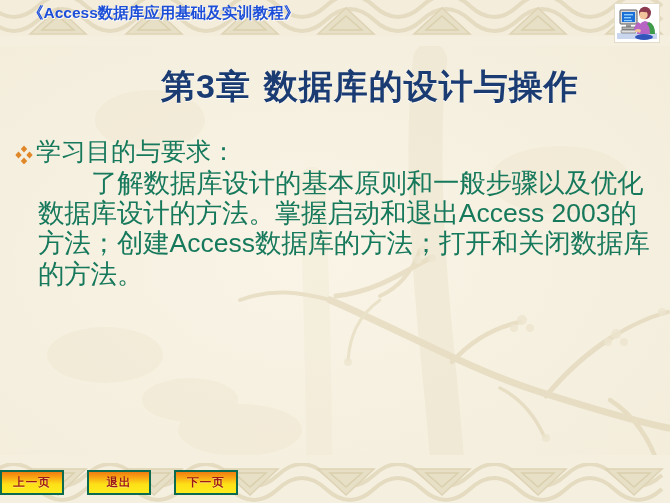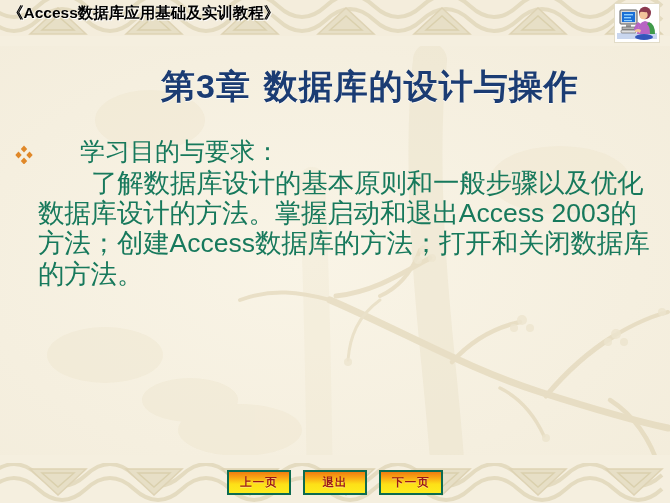--- a/index.html
+++ b/index.html
@@ -48,25 +48,25 @@
     height: 46px;
   }
   .band-bottom {
     bottom: 0;
     height: 48px;
   }
 
   
   .header-title {
     position: absolute;
-    left: 8px;
+    left: 28px;
     top: 3px;
     font-size: 15.5px;
     font-weight: bold;
-    color: #000000;
+    color: #1d4ed8;
     letter-spacing: 0px;
     text-shadow: 1px 1px 0 rgba(255,255,255,0.85), -0.5px -0.5px 0 rgba(255,255,255,0.5);
     white-space: nowrap;
     z-index: 6;
   }
 
   
   .clipart {
     position: absolute;
     right: 10px;
@@ -106,21 +106,20 @@
     width: 644px;
     z-index: 5;
     color: #17795c;
   }
   .bullet-line {
     display: flex;
     align-items: flex-start;
     font-size: 25px;
     line-height: 1.08;
     font-family: "DejaVu Serif", "Liberation Serif", serif;
-    gap: 44px;
   }
   .bullet-mark {
     flex: 0 0 auto;
     width: 22px;
     height: 28px;
     position: relative;
     top: 4px;
   }
   .bullet-text {
     flex: 1 1 auto;
@@ -139,22 +138,21 @@
     letter-spacing: 0;
   }
 
   
   .nav-bar {
     position: absolute;
     left: 0;
     bottom: 8px;
     width: 670px;
     display: flex;
-    justify-content: center;
-    gap: 12px;
+    gap: 23px;
     z-index: 8;
   }
   .nav-btn {
     width: 64px;
     height: 25px;
     border: 2px solid #0c6b4f;
     background: linear-gradient(to bottom, #f07d10 0%, #f9a514 26%, #fde017 58%, #fcec1e 100%);
     color: #9c1717;
     font-size: 11.5px;
     font-weight: bold;

